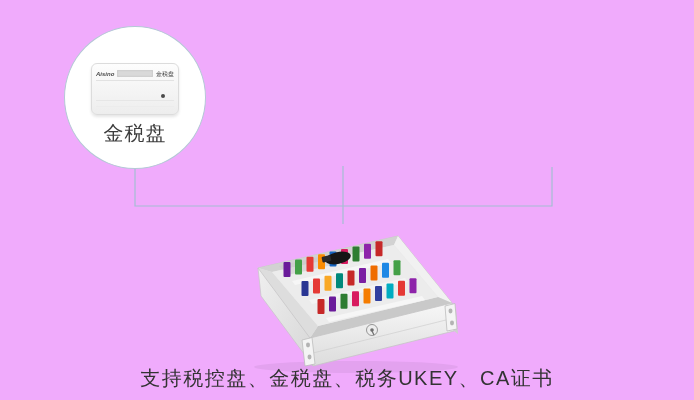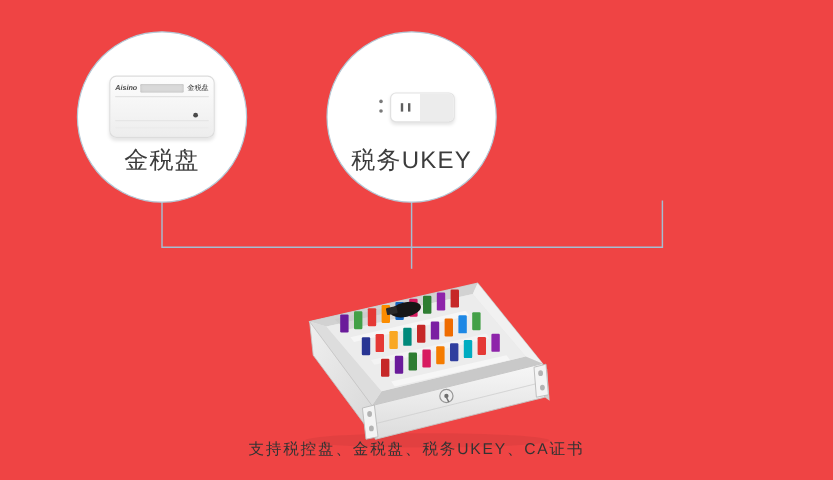--- a/index.html
+++ b/index.html
@@ -1,18 +1,18 @@
 <!DOCTYPE html>
 <html><head>
 <meta charset="utf-8">
 <style>
   html,body{margin:0;padding:0;background:#fff;}
   .stage{
     position:relative;width:694px;height:400px;overflow:hidden;
-    background:#ef4444;
+    background:#f0abfc;
     font-family:"Liberation Sans","DejaVu Sans",sans-serif;
   }
   .art{position:absolute;left:0;top:0;width:694px;height:400px;}
 
   
   .node{
     position:absolute;top:26px;width:140px;height:141px;
     background:#ffffff;border:1px solid #b4c8d6;border-radius:50%;
   }
   .node-1{left:64px;}
@@ -72,21 +72,21 @@
     padding:0 2px;transform:translateY(-5px);
   }
   .tkp-marks{
     position:absolute;right:10px;bottom:7px;width:6px;height:2px;
     background:rgba(255,255,255,.55);box-shadow:-10px 0 0 rgba(255,255,255,.55);
   }
 
   
   .caption{
     position:absolute;left:0;right:0;top:365px;text-align:center;
-    font-size:13px;color:#333;letter-spacing:1.5px;white-space:nowrap;
+    font-size:20px;color:#333;letter-spacing:1.5px;white-space:nowrap;
   }
 </style>
 </head>
 <body>
 
 <div class="stage">
 
   <svg class="art" viewBox="0 0 694 400" aria-hidden="true">
     <defs>
       <linearGradient id="gradFront" x1="0" y1="0" x2="0" y2="1">
@@ -194,27 +194,17 @@
         <span class="gtd-screen"></span>
         <span class="gtd-badge">金税盘</span>
       </div>
       <span class="gtd-line1"></span>
       <span class="gtd-line2"></span>
       <span class="gtd-led"></span>
     </div>
     <div class="node-label">金税盘</div>
   </div>
 
-  <div class="node node-2">
-    <div class="ukey">
-      <span class="ukey-dots"></span>
-      <div class="ukey-stick">
-        <span class="ukey-cap"></span>
-        <span class="ukey-slots"></span>
-      </div>
-    </div>
-    <div class="node-label">税务UKEY</div>
-  </div>
 
 
   <div class="caption">支持税控盘、金税盘、税务UKEY、CA证书</div>
 
 </div>
 
 </body></html>

